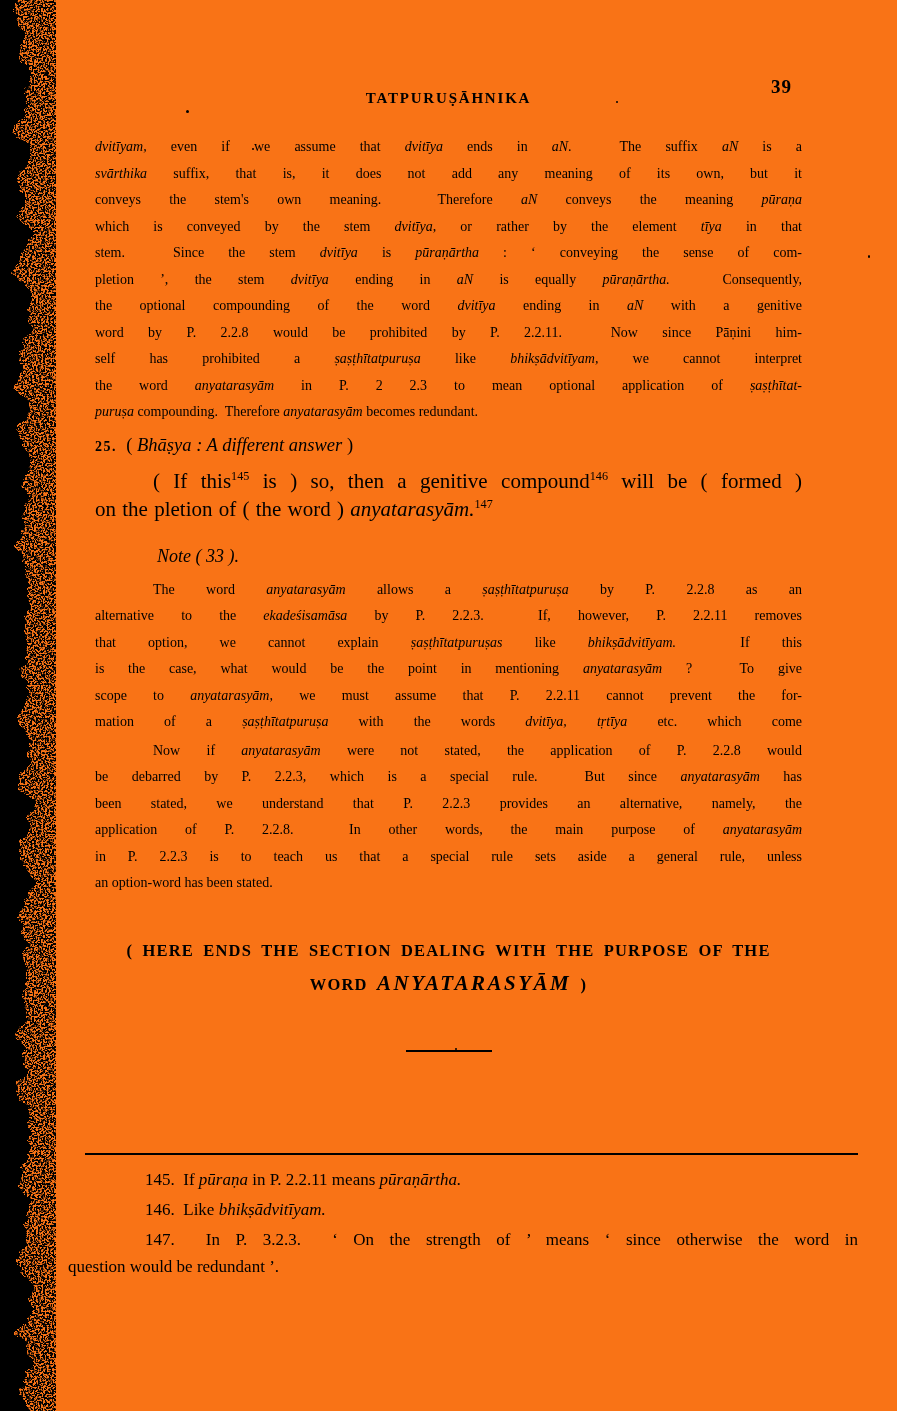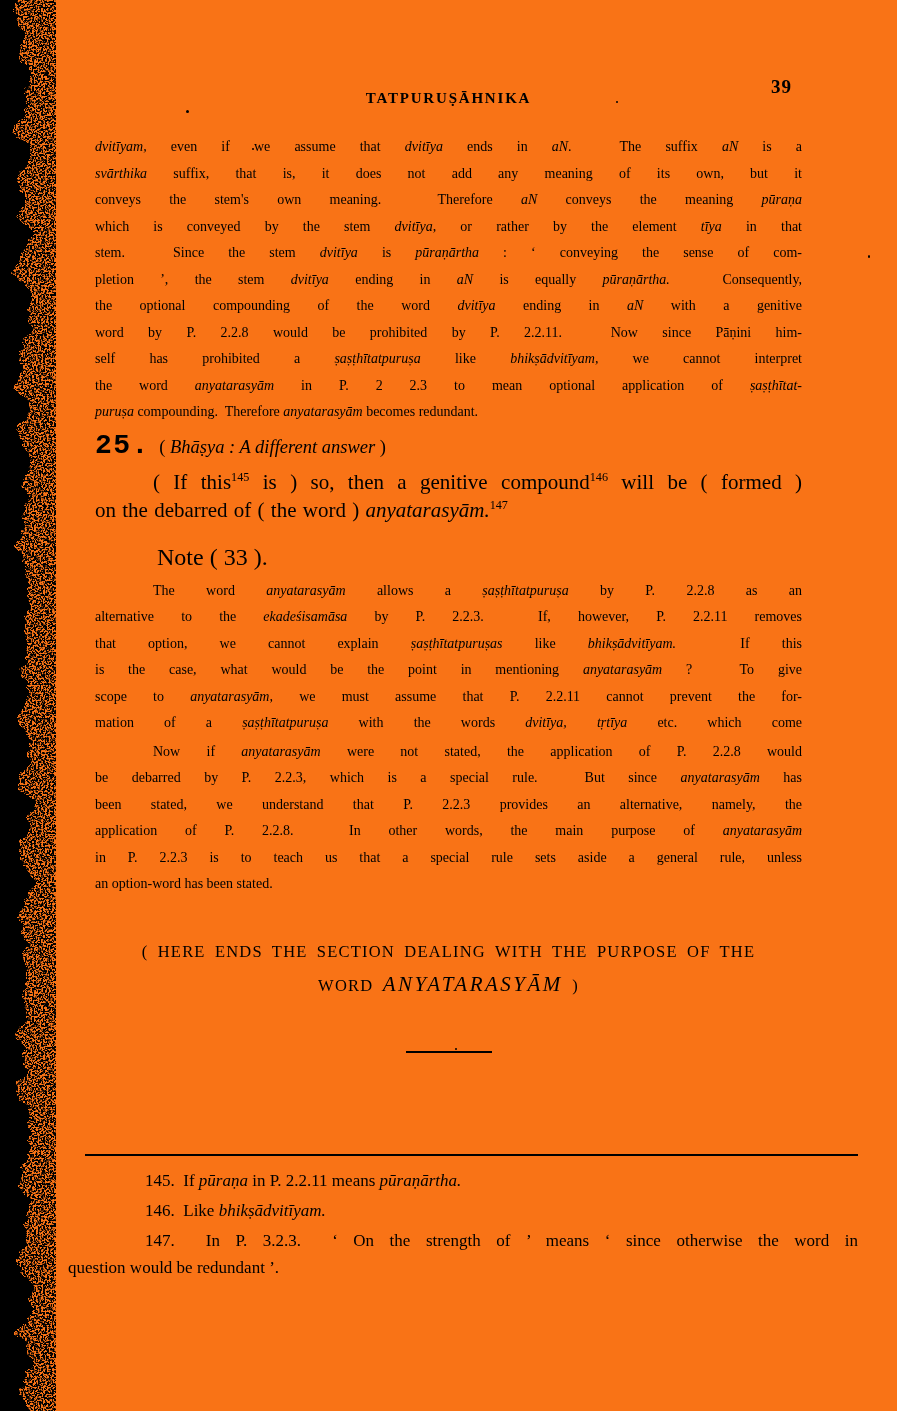--- a/index.html
+++ b/index.html
@@ -26,29 +26,29 @@
   .line.last{text-align-last:left;}
   .it{font-style:italic;}
   .bd{font-weight:700;}
   sup{font-size:0.58em;line-height:0;vertical-align:super;letter-spacing:0;}
 
   .body{font-size:14px;line-height:26.5px;}
   .indent .line:first-child{text-indent:58px;}
 
   .heading{font-size:18.5px;line-height:27px;}
   .heading .line{text-align:left;text-align-last:left;}
-  .heading .bd{font-size:28px;letter-spacing:1.5px;font-family:Liberation Mono, monospace;}
+  .heading .bd{font-size:14px;letter-spacing:1.5px;font-family:Liberation Serif, serif;}
 
   .bhasya{font-size:21px;line-height:28px;word-spacing:1px;}
 
-  .note-head{font-size:24px;line-height:26px;text-indent:62px;}
+  .note-head{font-size:18px;line-height:26px;text-indent:62px;font-style:italic;}
   .note-head .line{text-align:left;text-align-last:left;}
 
   .closing{font-size:16.5px;line-height:33px;letter-spacing:1.2px;word-spacing:4px;}
-  .closing .line{text-align:right;text-align-last:center;}
+  .closing .line{text-align:right;text-align-last:center;font-weight:bold;}
   .closing .it{font-size:21px;letter-spacing:2.5px;}
 
   .divider-short{width:86px;border-top:2.5px solid #000;margin:49px auto 0;height:0;}
   .footnote-rule{border-top:2px solid #000;margin:101px 0 0 -10px;width:773px;height:0;}
 
   .footnote{font-size:17px;line-height:27px;margin-left:-27px;width:790px;margin-bottom:3px;}
   .footnote .line:first-child{text-indent:77px;}
 
   
   [data-name="opening-paragraph"]{margin-top:25px;}
@@ -108,21 +108,21 @@
         <div class="line" data-name="opening-paragraph-line-8"><span>word by P. 2.2.8 would be prohibited by P. 2.2.11.&nbsp; Now since Pāṇini him-</span></div>
         <div class="line" data-name="opening-paragraph-line-9"><span>self has prohibited a </span><span class="it">ṣaṣṭhītatpuruṣa</span><span> like </span><span class="it">bhikṣādvitīyam,</span><span> we cannot interpret</span></div>
         <div class="line" data-name="opening-paragraph-line-10"><span>the word </span><span class="it">anyatarasyām</span><span> in P. 2 2.3 to mean optional application of </span><span class="it">ṣaṣṭhītat-</span></div>
         <div class="line last" data-name="opening-paragraph-line-11"><span class="it">puruṣa</span><span> compounding.&nbsp; Therefore </span><span class="it">anyatarasyām</span><span> becomes redundant.</span></div>
       </div>
       <div class="block heading" data-name="section-25-heading">
         <div class="line last" data-name="section-25-heading-line-1"><span class="bd">25.</span><span>&nbsp;&nbsp;( </span><span class="it">Bhāṣya : A different answer</span><span> )</span></div>
       </div>
       <div class="block bhasya indent" data-name="bhasya-translation">
         <div class="line" data-name="bhasya-translation-line-1"><span>( If this</span><sup>145</sup><span> is ) so, then a genitive compound</span><sup>146</sup><span> will be ( formed )</span></div>
-        <div class="line last" data-name="bhasya-translation-line-2"><span>on the debarred of ( the word ) </span><span class="it">anyatarasyām.</span><sup>147</sup></div>
+        <div class="line last" data-name="bhasya-translation-line-2"><span>on the pletion of ( the word ) </span><span class="it">anyatarasyām.</span><sup>147</sup></div>
       </div>
       <div class="block note-head" data-name="note-heading">
         <div class="line last" data-name="note-heading-line-1"><span>Note ( 33 ).</span></div>
       </div>
       <div class="block body indent" data-name="note-paragraph-1">
         <div class="line" data-name="note-paragraph-1-line-1"><span>The word </span><span class="it">anyatarasyām</span><span> allows a </span><span class="it">ṣaṣṭhītatpuruṣa</span><span> by P. 2.2.8 as an</span></div>
         <div class="line" data-name="note-paragraph-1-line-2"><span>alternative to the </span><span class="it">ekadeśisamāsa</span><span> by P. 2.2.3.&nbsp; If, however, P. 2.2.11 removes</span></div>
         <div class="line" data-name="note-paragraph-1-line-3"><span>that option, we cannot explain </span><span class="it">ṣaṣṭhītatpuruṣas</span><span> like </span><span class="it">bhikṣādvitīyam.</span><span>&nbsp; If this</span></div>
         <div class="line" data-name="note-paragraph-1-line-4"><span>is the case, what would be the point in mentioning </span><span class="it">anyatarasyām</span><span> ?&nbsp; To give</span></div>
         <div class="line" data-name="note-paragraph-1-line-5"><span>scope to </span><span class="it">anyatarasyām,</span><span> we must assume that P. 2.2.11 cannot prevent the for-</span></div>

